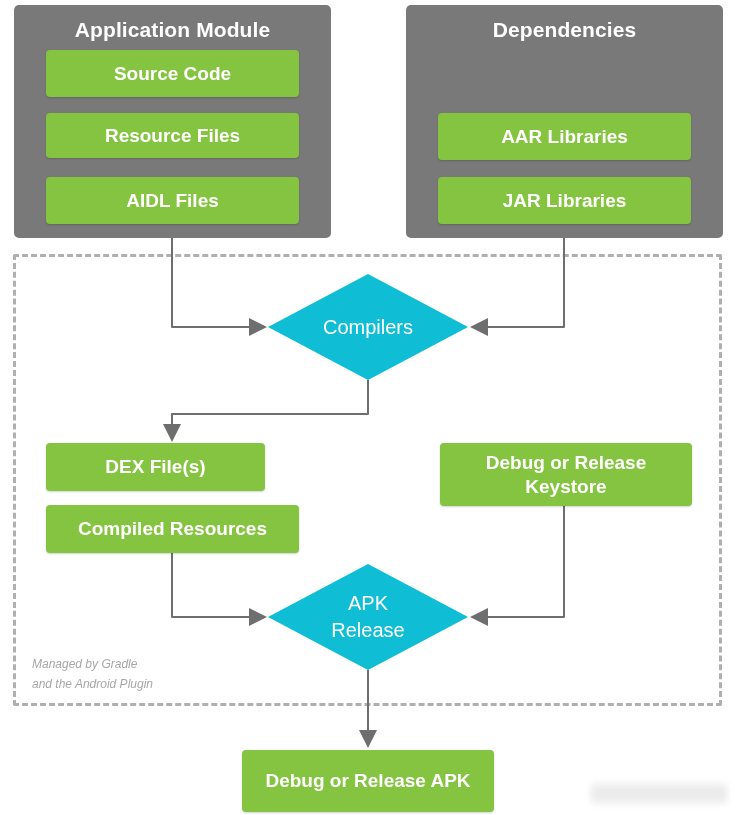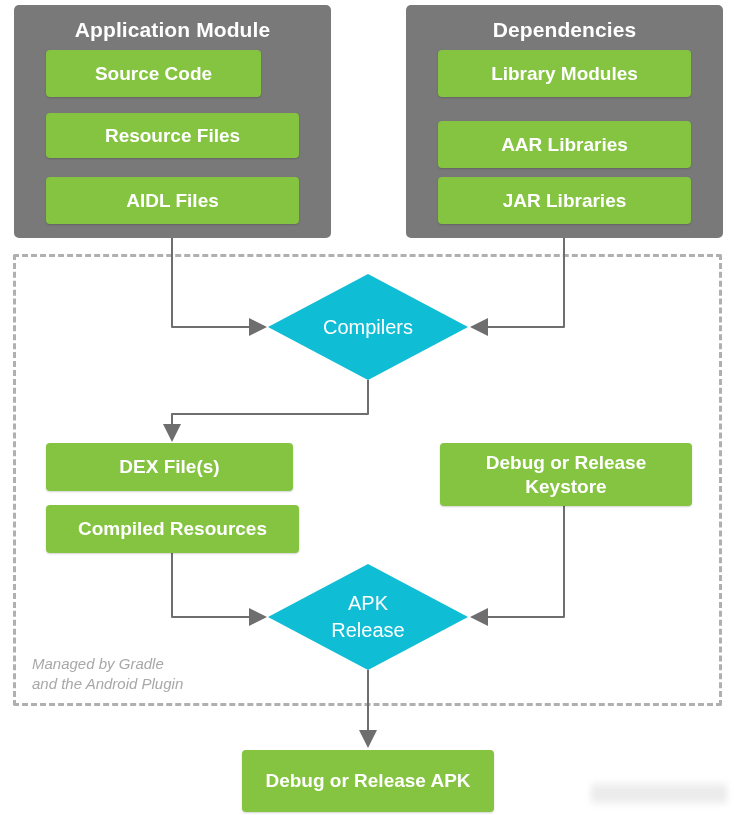--- a/index.html
+++ b/index.html
@@ -91,21 +91,21 @@
   
   .dashed-region {
     position: absolute;
     border: 3px dashed #b0b0b0;
     border-radius: 2px;
     box-sizing: border-box;
   }
   .managed-note {
     position: absolute;
     color: #a8a8a8;
-    font-size: 15px;
+    font-size: 12px;
     font-style: italic;
     line-height: 20px;
     white-space: pre-line;
   }
 
   
   #connectors {
     position: absolute;
     left: 0; top: 0;
     width: 736px;
@@ -146,37 +146,36 @@
 
       <path d="M564,506 L564,617 L472,617" marker-end="url(#arrowhead)"></path>
 
       <path d="M368,670 L368,746" marker-end="url(#arrowhead)"></path>
     </g>
   </svg>
 
   <div class="group-panel" style="left:14px; top:5px; width:317px; height:233px;">
     <div class="group-title">Application Module</div>
   </div>
-  <div class="green-box" style="left:46px; top:50px; width:215px; height:47px;">Source Code</div>
+  <div class="green-box" style="left:46px; top:50px; width:253px; height:47px;">Source Code</div>
   <div class="green-box" style="left:46px; top:113px; width:253px; height:45px;text-align:right;">Resource Files</div>
   <div class="green-box" style="left:46px; top:177px; width:253px; height:47px;">AIDL Files</div>
 
   <div class="group-panel" style="left:406px; top:5px; width:317px; height:233px;">
     <div class="group-title">Dependencies</div>
   </div>
-  <div class="green-box" style="left:438px; top:50px; width:253px; height:47px;">Library Modules</div>
-  <div class="green-box" style="left:438px; top:113px; width:253px; height:47px;margin-top:8px;">AAR Libraries</div>
+  <div class="green-box" style="left:438px; top:113px; width:253px; height:47px;">AAR Libraries</div>
   <div class="green-box" style="left:438px; top:177px; width:253px; height:47px;">JAR Libraries</div>
 
   <div class="diamond-wrap" style="left:268px; top:274px; width:200px; height:106px;">
     <div class="diamond-shape"></div>
     <div class="diamond-label">Compilers</div>
   </div>
 
-  <div class="green-box" style="left:46px; top:443px; width:247px; height:48px;">DEX File(s)</div>
+  <div class="green-box" style="left:46px; top:443px; width:219px; height:48px;">DEX File(s)</div>
 
   <div class="green-box" style="left:46px; top:505px; width:253px; height:48px;">Compiled Resources</div>
 
   <div class="green-box" style="left:440px; top:443px; width:252px; height:63px; white-space:pre-line;">Debug or Release
 Keystore</div>
 
   <div class="diamond-wrap" style="left:268px; top:564px; width:200px; height:106px;">
     <div class="diamond-shape"></div>
     <div class="diamond-label" style="white-space:pre-line;">APK
 Release</div>

